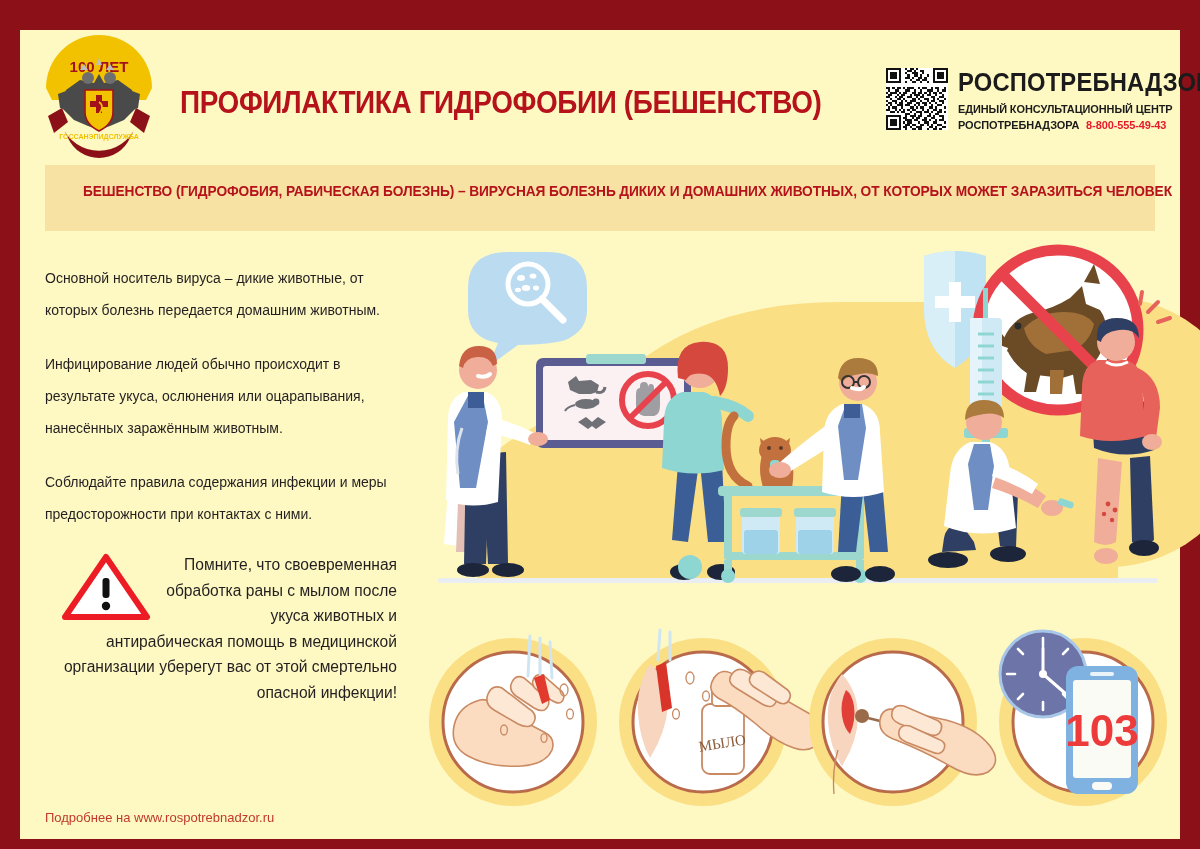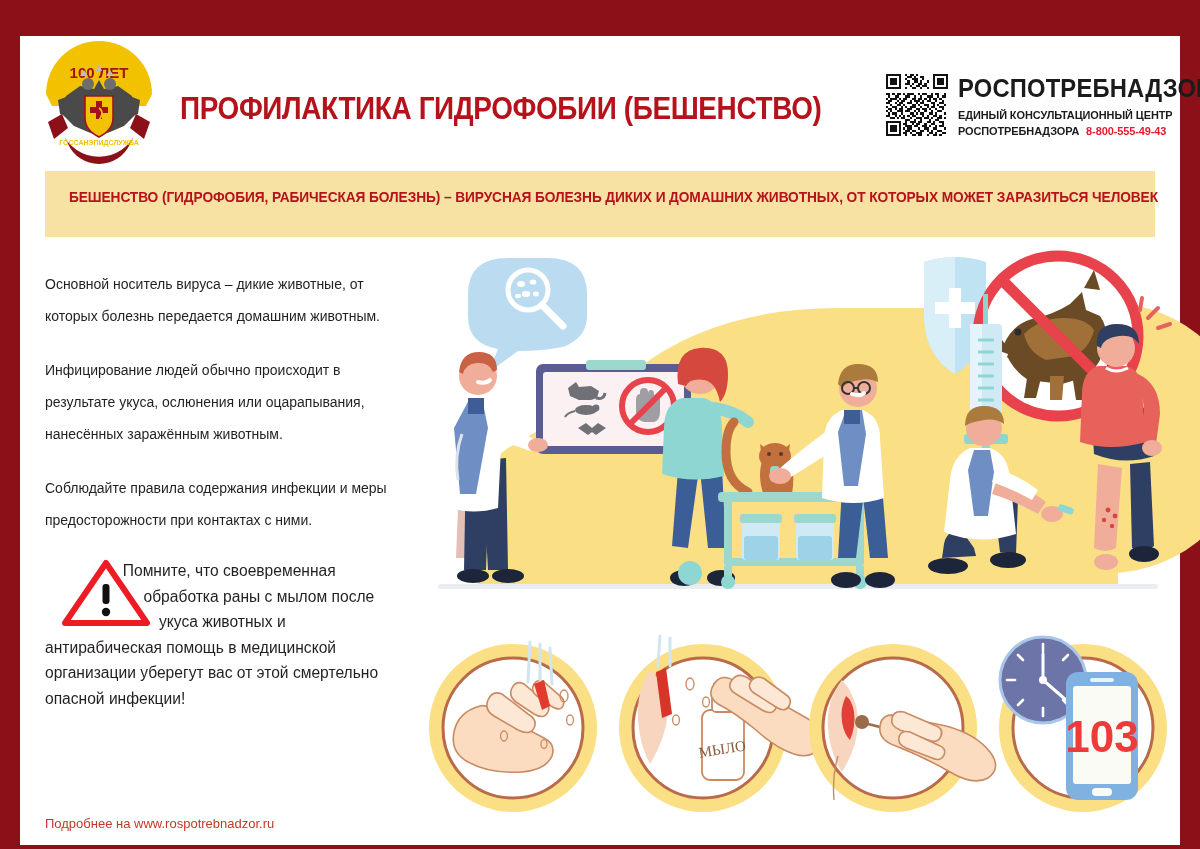--- a/index.html
+++ b/index.html
@@ -4,23 +4,23 @@
 <title>Профилактика гидрофобии (бешенство)</title>
 <style>
   * { margin:0; padding:0; box-sizing:border-box; }
   html,body { width:1200px; height:849px; }
   body {
     background:#8C1018;
     font-family:"Liberation Sans", sans-serif;
     overflow:hidden;
   }
   .poster {
-    position:absolute; left:20px; top:36px;
+    position:absolute; left:20px; top:30px;
     width:1160px; height:809px;
-    background:#ffffff;
+    background:#fef9c3;
   }
 
   
   .header { position:absolute; left:0; top:0; width:1160px; height:130px; }
 
   .emblem { position:absolute; left:24px; top:8px; width:110px; height:118px; }
 
   .title {
     position:absolute; left:160px; top:55px; width:690px;
     color:#B5121B;
@@ -47,40 +47,40 @@
   }
   .brand-l1 { top:51px; }
   .brand-l2 { top:67px; }
   .brand-phone { color:#E8192C; margin-left:7px; }
 
   
   .banner {
     position:absolute; left:25px; top:135px;
     width:1110px; height:66px;
     background:#F7E2A4;
-    padding:15px 22px 0 24px;
+    padding:15px 22px 0 38px;
   }
   .banner-text {
     color:#B5121B;
     font-size:14.6px; font-weight:bold;
     line-height:22px;
     letter-spacing:-0.1px;
     transform:scaleX(0.94); transform-origin:left top;
     width:1170px;
   }
 
   
   .textcol { position:absolute; left:25px; top:232px; width:352px; }
   .para {
     color:#231f20;
     font-size:14px;
     line-height:32px;
     margin-bottom:22px;
   }
-  .warn-block { position:relative; margin-top:6px; }
+  .warn-block { position:relative; margin-top:6px;text-align:right; }
   .warn-icon {
     float:left; width:86px; height:66px;
     margin:2px 10px 2px 18px;
     shape-outside:polygon(50% 0, 100% 100%, 0 100%);
   }
   .warn-text {
     color:#231f20; font-size:15.6px; line-height:25.5px;
   }
 
   .footer-link {

